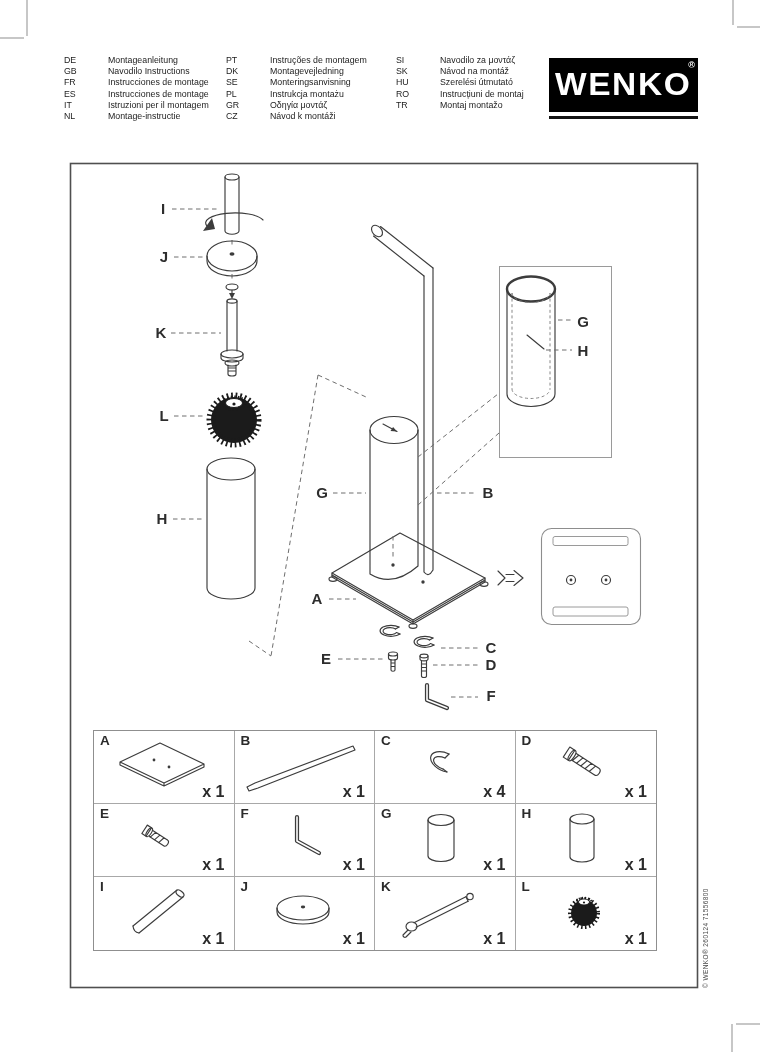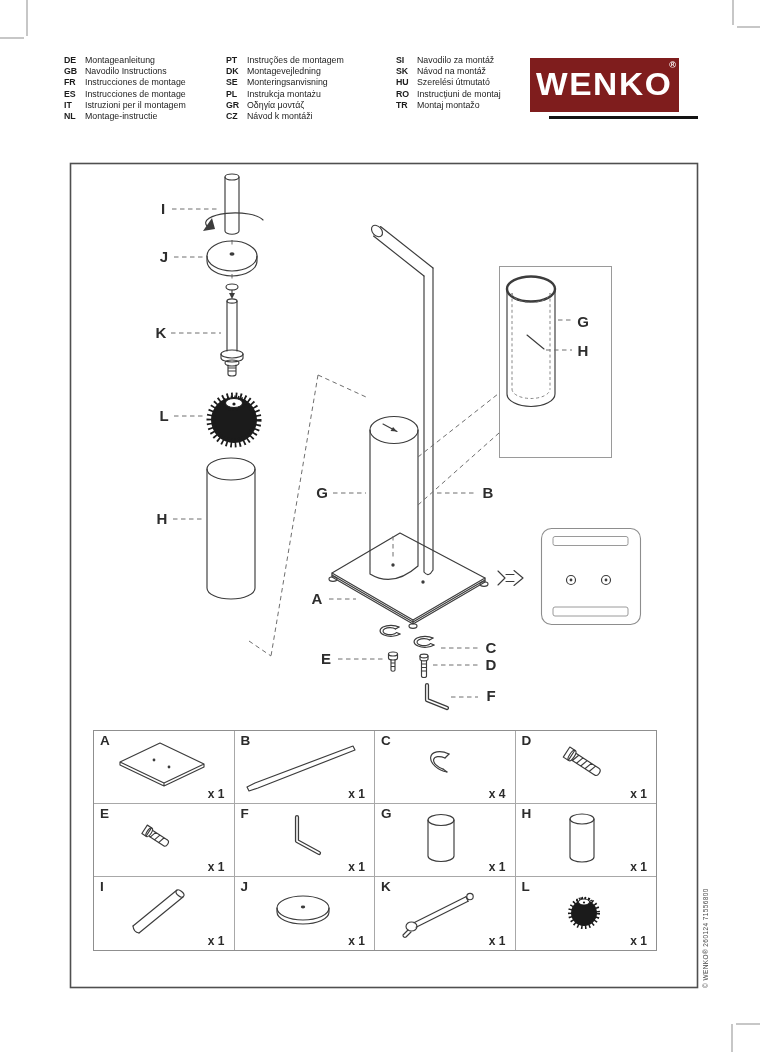--- a/index.html
+++ b/index.html
@@ -2,23 +2,23 @@
 <html><head>
 <meta charset="utf-8">
 <style>
   html,body{margin:0;padding:0;background:#e8e8e8}
   .page{position:relative;width:760px;height:1052px;background:#ffffff;overflow:hidden;
         font-family:"Liberation Sans",sans-serif;color:#1f1f1f}
   
   .langs{position:absolute;top:55px;font-size:8.8px;line-height:11.2px;color:#1c1c1c}
   .c1{left:64px}.c2{left:226px}.c3{left:396px}
   .lang-row{white-space:nowrap}
-  .code{display:inline-block;width:21px;font-weight:bold}
-  
-  .logo-box{position:absolute;left:530px;top:58px;width:149px;height:54px;background:#7f1d1d;
+  .code{display:inline-block;width:44px;font-weight:normal}
+  
+  .logo-box{position:absolute;left:549px;top:58px;width:149px;height:54px;background:#000000;
             display:flex;align-items:center;justify-content:center}
   .logo-text{color:#fff;font-weight:bold;font-size:31px;letter-spacing:1.5px;transform:scaleX(1.08)}
   .logo-reg{position:absolute;top:2px;right:3px;color:#fff;font-size:9px;font-weight:bold}
   .logo-underline{position:absolute;left:549px;top:116px;width:149px;height:2.5px;background:#131313}
   
   .diagram{position:absolute;left:0;top:0}
   .s{stroke:#3c3c3c;stroke-width:1.15;fill:none;stroke-linecap:round;stroke-linejoin:round}
   .sb{stroke:#3c3c3c;stroke-width:2.4;fill:none}
   .thin{stroke:#8f8f8f;stroke-width:1;fill:none}
   .dash{stroke:#6e6e6e;stroke-width:1;fill:none;stroke-dasharray:4.5 3.5}
@@ -26,21 +26,21 @@
   .fil{fill:#3c3c3c;stroke:none}
   .lbl{font-family:"Liberation Sans",sans-serif;font-weight:bold;font-size:15px;fill:#2d2d2d}
   
   .parts-table{position:absolute;left:93px;top:730px;width:564px;height:221px;background:#fff;
                border:1px solid #8f8f8f;box-sizing:border-box;display:grid;
                grid-template-columns:repeat(4,1fr);grid-template-rows:repeat(3,1fr)}
   .cell{position:relative;border-right:1px solid #a8a8a8;border-bottom:1px solid #a8a8a8}
   .cell:nth-child(4n){border-right:none}
   .cell:nth-child(n+9){border-bottom:none}
   .cell-letter{position:absolute;top:2px;left:6px;font-weight:bold;font-size:13.5px;color:#2b2b2b}
-  .cell-qty{position:absolute;bottom:2px;right:9px;font-weight:bold;font-size:12px;color:#2b2b2b}
+  .cell-qty{position:absolute;bottom:2px;right:9px;font-weight:bold;font-size:16px;color:#2b2b2b}
   .cell svg{position:absolute;left:0;top:0}
   
   .side-code{position:absolute;left:702px;top:988px;transform:rotate(-90deg);transform-origin:0 0;
              font-size:6.5px;letter-spacing:.4px;color:#4a4a4a;white-space:nowrap}
 </style>
 </head>
 <body>
 
 <div class="page">
 
@@ -54,21 +54,21 @@
   </div>
   <div class="langs c2">
     <div class="lang-row"><span class="code">PT</span><span>Instruções de montagem</span></div>
     <div class="lang-row"><span class="code">DK</span><span>Montagevejledning</span></div>
     <div class="lang-row"><span class="code">SE</span><span>Monteringsanvisning</span></div>
     <div class="lang-row"><span class="code">PL</span><span>Instrukcja montażu</span></div>
     <div class="lang-row"><span class="code">GR</span><span>Οδηγία μοντάζ</span></div>
     <div class="lang-row"><span class="code">CZ</span><span>Návod k montáži</span></div>
   </div>
   <div class="langs c3">
-    <div class="lang-row"><span class="code">SI</span><span>Navodilo za montáž</span></div>
+    <div class="lang-row"><span class="code">SI</span><span>Navodilo za μοντάζ</span></div>
     <div class="lang-row"><span class="code">SK</span><span>Návod na montáž</span></div>
     <div class="lang-row"><span class="code">HU</span><span>Szerelési útmutató</span></div>
     <div class="lang-row"><span class="code">RO</span><span>Instrucțiuni de montaj</span></div>
     <div class="lang-row"><span class="code">TR</span><span>Montaj montažo</span></div>
   </div>
 
   <div class="logo-box">
     <span class="logo-text">WENKO</span>
     <span class="logo-reg">®</span>
   </div>

